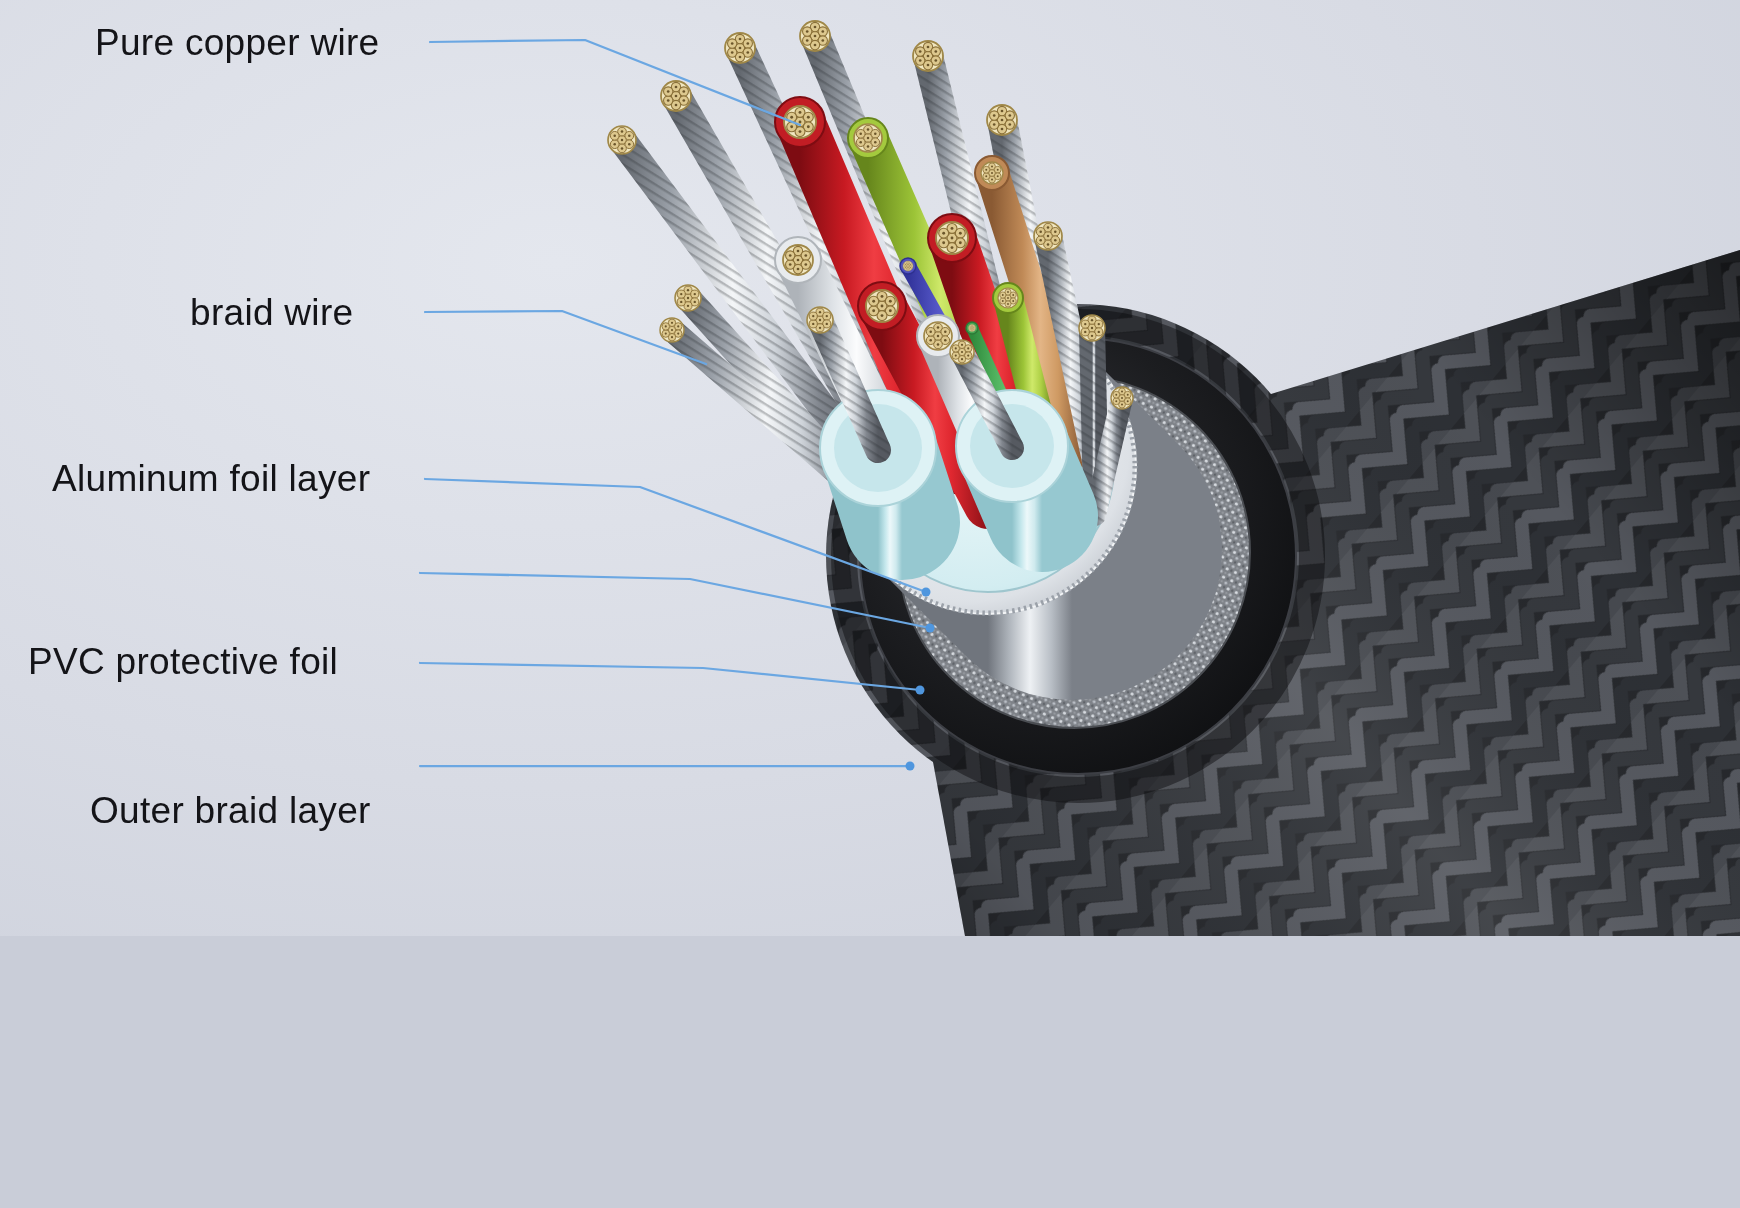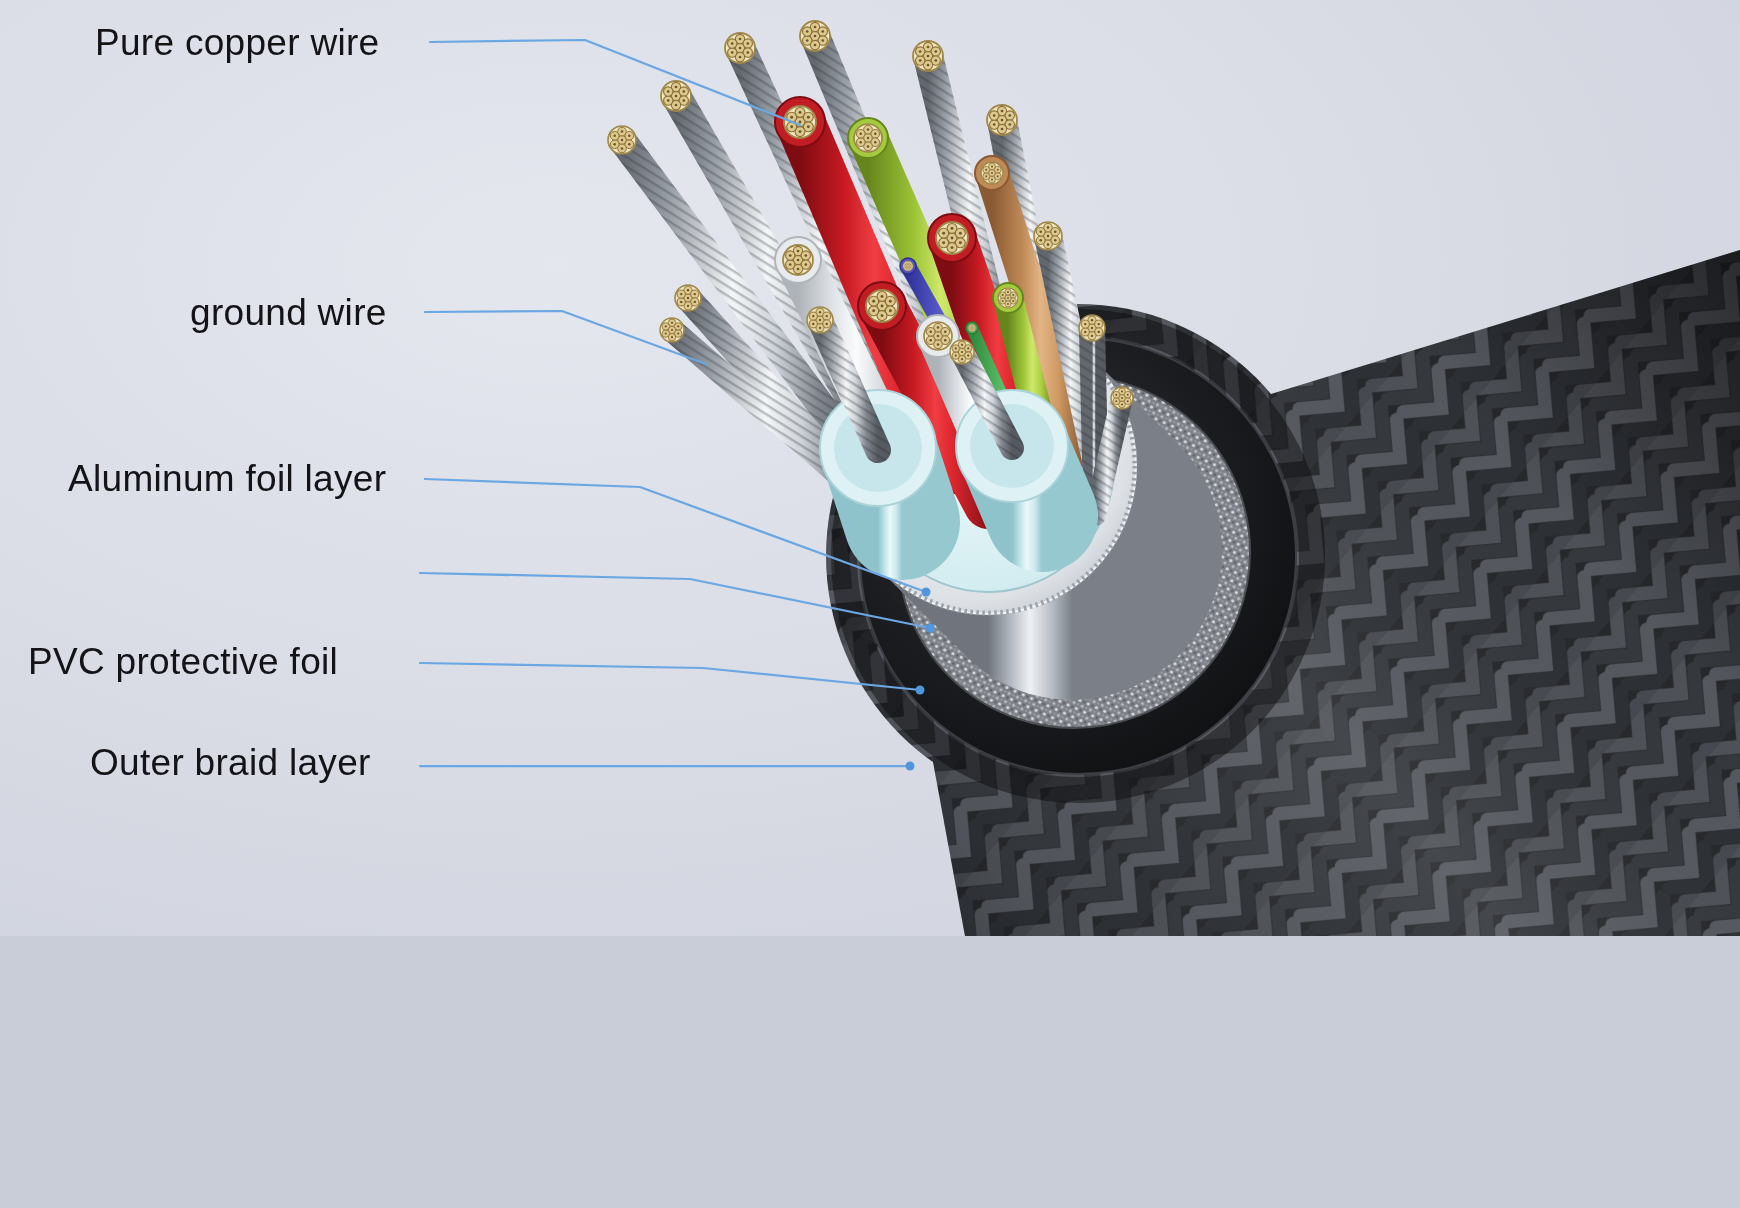--- a/index.html
+++ b/index.html
@@ -320,18 +320,18 @@
     <g fill="#4f96de" stroke="none">
       <circle cx="926" cy="592" r="4.5"></circle>
       <circle cx="930" cy="628" r="4.5"></circle>
       <circle cx="920" cy="690" r="4.5"></circle>
       <circle cx="910" cy="766" r="4.5"></circle>
     </g>
   </g>
 </svg>
 
 <div class="label" style="left:95px;top:22px">Pure copper wire</div>
-<div class="label" style="left:190px;top:292px">ground wire</div>
-<div class="label" style="left:68px;top:458px">Aluminum foil layer</div>
+<div class="label" style="left:190px;top:292px">braid wire</div>
+<div class="label" style="left:52px;top:458px">Aluminum foil layer</div>
 <div class="label" style="left:28px;top:641px">PVC protective foil</div>
-<div class="label" style="left:90px;top:742px">Outer braid layer</div>
+<div class="label" style="left:90px;top:790px">Outer braid layer</div>
 
 </div>
 
 </body></html>

